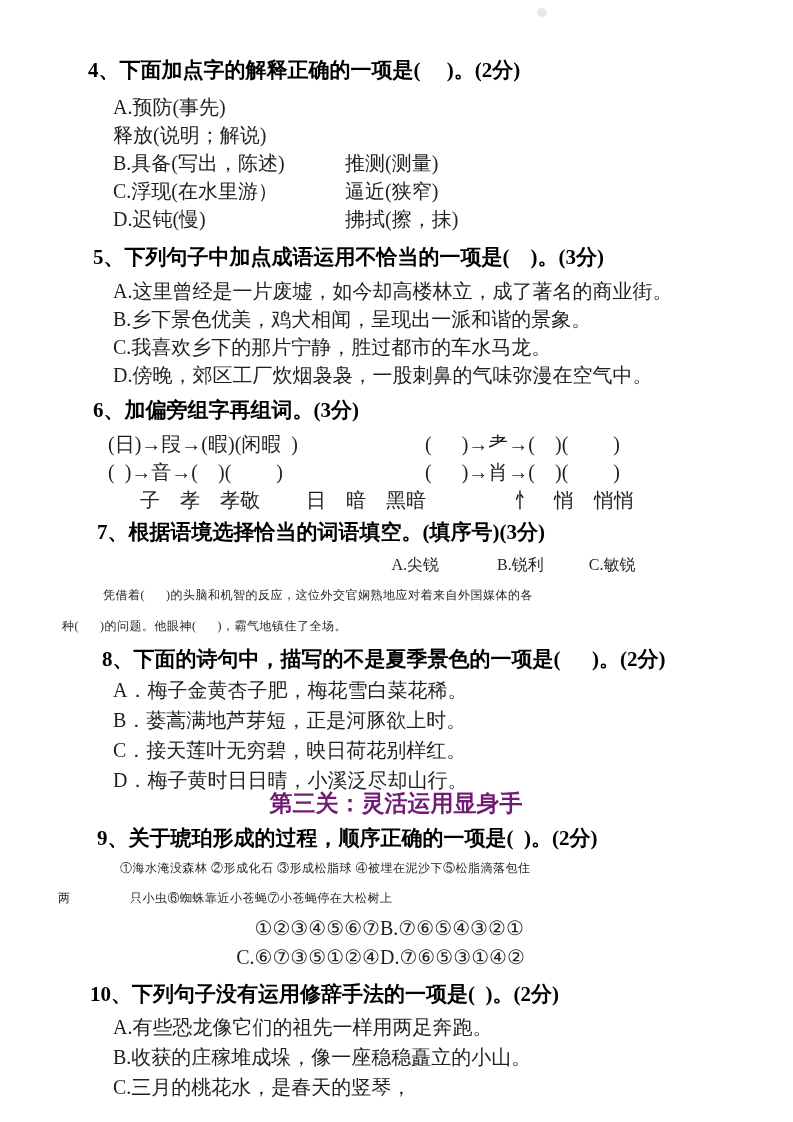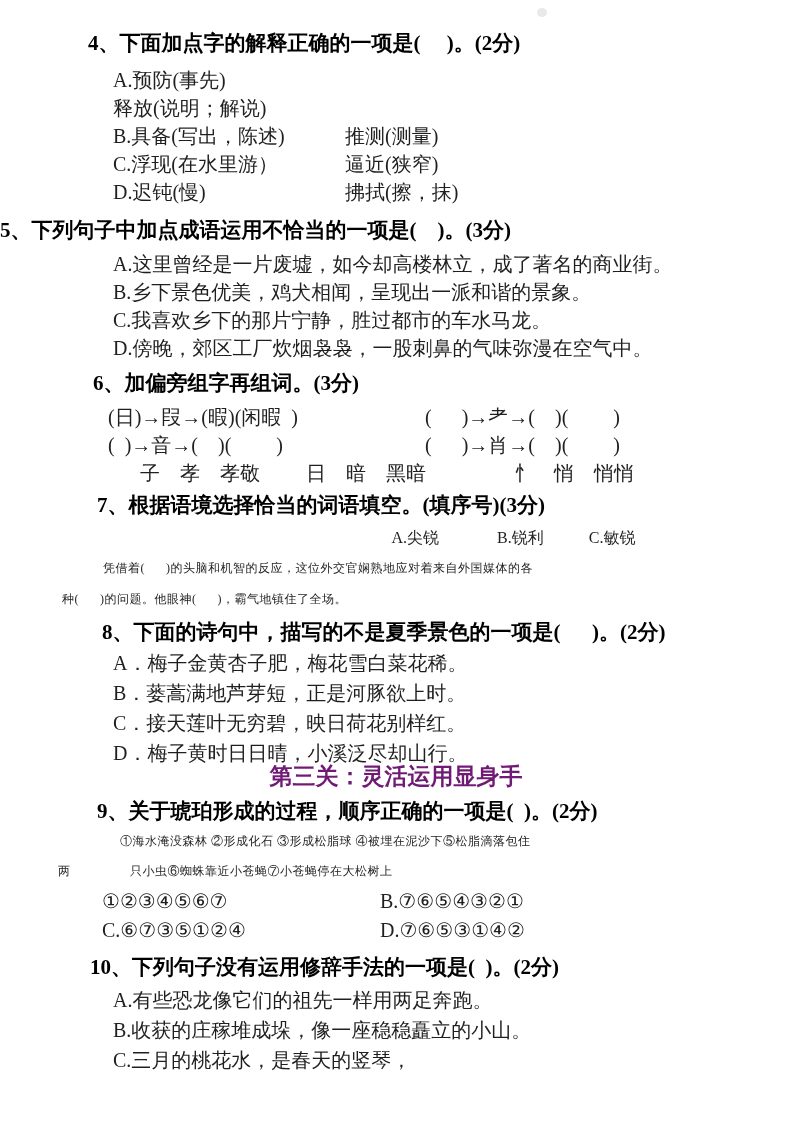--- a/index.html
+++ b/index.html
@@ -12,21 +12,21 @@
     height: 1122px;
     overflow: hidden;
     font-family: "Liberation Serif", "DejaVu Serif", serif;
     color: #1f1f1f;
     position: relative;
   }
   .doc {
     position: relative;
     width: 792px;
     height: 1122px;
-    padding-top: 28px;
+    padding-top: 55px;
     box-sizing: border-box;
   }
   .pre { white-space: pre; }
   .q-title {
     font-weight: 700;
     color: #000;
     font-size: 21px;
     line-height: 30px;
   }
   .opt {
@@ -41,21 +41,21 @@
   .row2 { display: flex; }
   .row2 .col-left { flex-shrink: 0; }
 
   
   .q4-title { margin-left: 88px; }
   .q4-row { margin-left: 113px; }
   .q4-row .col-left { width: 232px; }
   .q4-row-first { margin-top: 8px; flex-direction: column; }
 
   
-  .q5-title { margin-top: 9px; }
+  .q5-title { margin-left: 93px; margin-top: 9px; }
   .q5-opt { margin-left: 113px; }
   .q5-opt-first { margin-top: 5px; }
 
   
   .q6-title { margin-left: 93px; margin-top: 6px; }
   .q6-row { margin-left: 108px; font-size: 20px; line-height: 28px; }
   .q6-row .col-left { width: 317px; }
   .q6-row-first { margin-top: 5px; }
   .bank {
     display: flex;
@@ -94,21 +94,21 @@
     font-size: 23px;
     line-height: 32px;
   }
 
   
   .q9-title { margin-left: 97px; margin-top: 3px; }
   .q9-line1 { margin-left: 120px; margin-top: 1px; }
   .q9-line2 { display: flex; margin-left: 58px; margin-top: 2px; }
   .q9-line2 .prefix { width: 72px; flex-shrink: 0; }
   .q9-row { margin-left: 102px; font-size: 20px; line-height: 28px; }
-  .q9-row .col-left { width: 278px; }
+  .q9-row .col-left { width: 278px; text-align: right; }
   .q9-row-1 { margin-top: 2px; }
   .q9-row-2 { margin-top: 1px; }
 
   
   .q10-title { margin-left: 90px; margin-top: 8px; }
   .q10-opt { margin-left: 113px; margin-top: 2px; }
   .q10-opt-first { margin-top: 4px; }
 
   
   .smudge {

